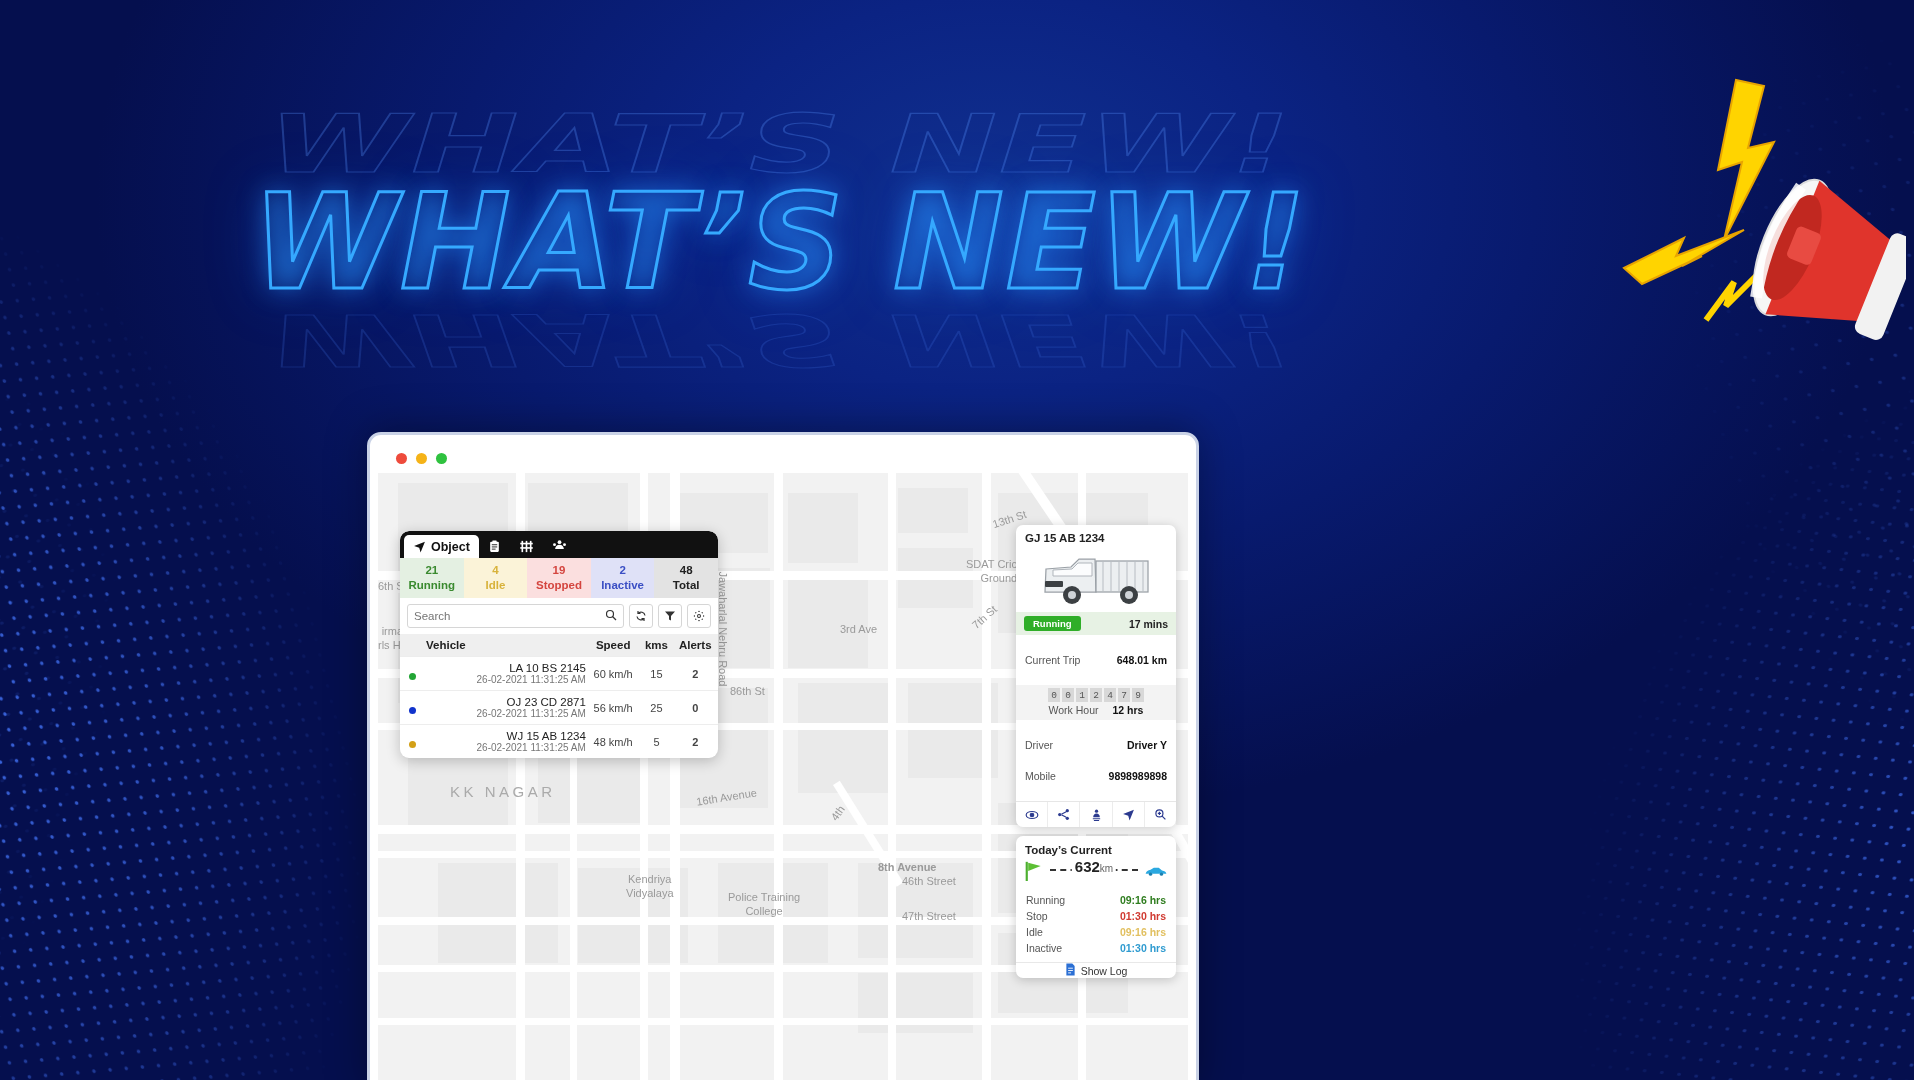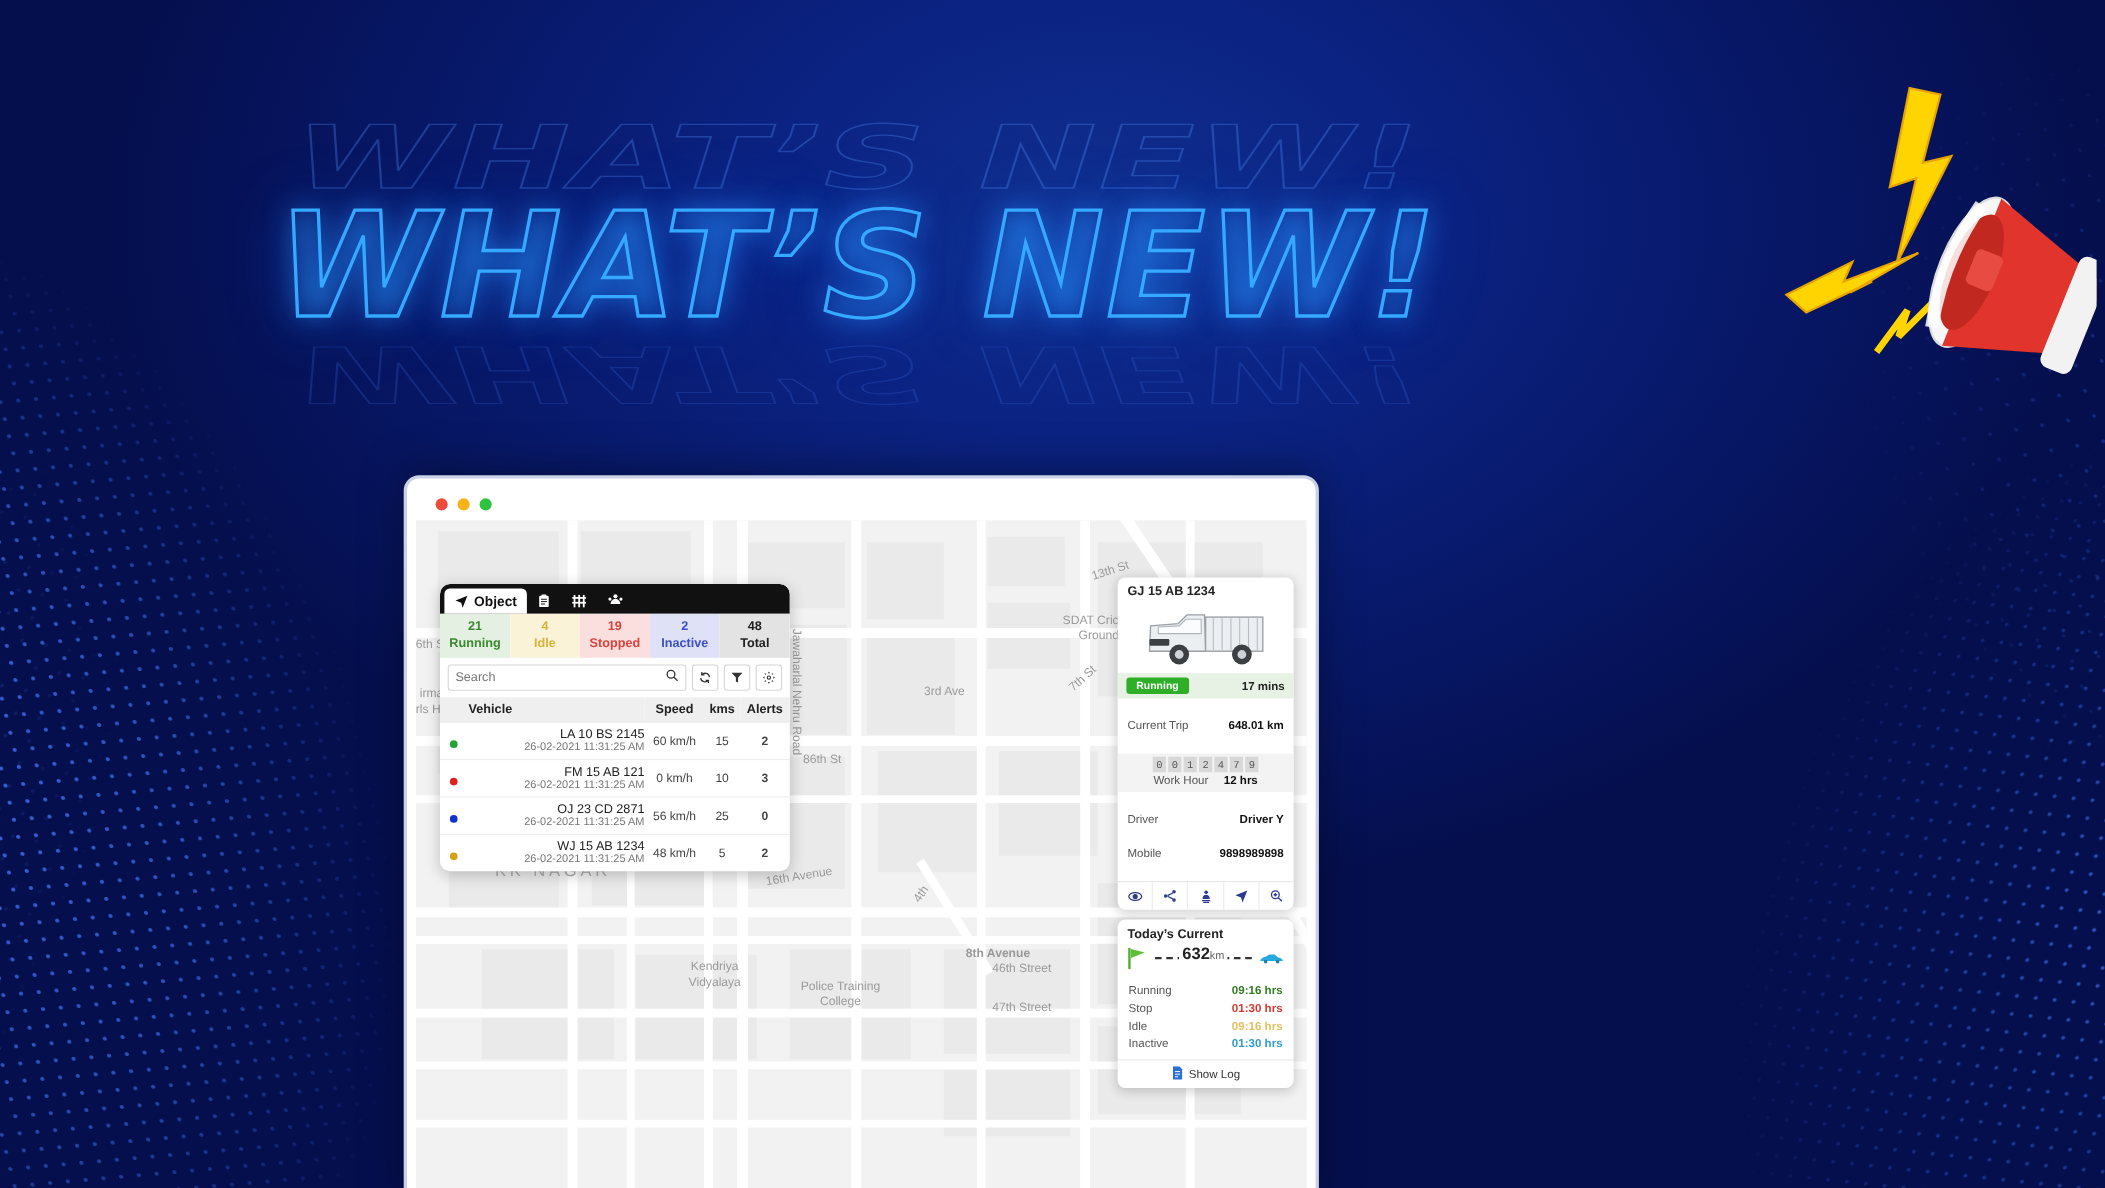--- a/index.html
+++ b/index.html
@@ -257,21 +257,21 @@
   .act-row { display: flex; justify-content: space-between; padding: 2px 10px; font-size: 10.5px; }
   .act-row .k { color: #555; }
   .act-row .v { font-weight: 700; }
   .v.running  { color: #2f7d1f; }
   .v.stop     { color: #d03a31; }
   .v.idle     { color: #e2c060; }
   .v.inactive { color: #2f9bd0; }
   #showlog {
     border-top: 1px solid #e8e8e8; margin-top: 6px;
     display: flex; align-items: center; justify-content: center; gap: 5px;
-    height: 26px; font-size: 10.5px; color: #333; cursor: pointer;
+    height: 16px; font-size: 10.5px; color: #333; cursor: pointer;
   }
 </style>
 </head>
 <body>
 
 <div id="stage">
 
   <div class="dots" id="dots-left">
     <div class="layer l1"></div>
       <div class="layer l2"></div>
@@ -488,30 +488,20 @@
             <tbody id="veh-body">
                 <tr>
                   <td class="vcell">
                     <span class="dot" style="background: rgb(34, 165, 53);"></span>
                     <span class="vname">LA 10 BS 2145</span>
                     <span class="vtime">26-02-2021 11:31:25 AM</span>
                   </td>
                   <td>60 km/h</td>
                   <td>15</td>
                   <td class="alerts">2</td>
-                </tr>
-                <tr>
-                  <td class="vcell">
-                    <span class="dot" style="background: rgb(224, 32, 32);"></span>
-                    <span class="vname">FM 15 AB 121</span>
-                    <span class="vtime">26-02-2021 11:31:25 AM</span>
-                  </td>
-                  <td>0 km/h</td>
-                  <td>10</td>
-                  <td class="alerts">3</td>
                 </tr>
                 <tr>
                   <td class="vcell">
                     <span class="dot" style="background: rgb(17, 51, 204);"></span>
                     <span class="vname">OJ 23 CD 2871</span>
                     <span class="vtime">26-02-2021 11:31:25 AM</span>
                   </td>
                   <td>56 km/h</td>
                   <td>25</td>
                   <td class="alerts">0</td>

